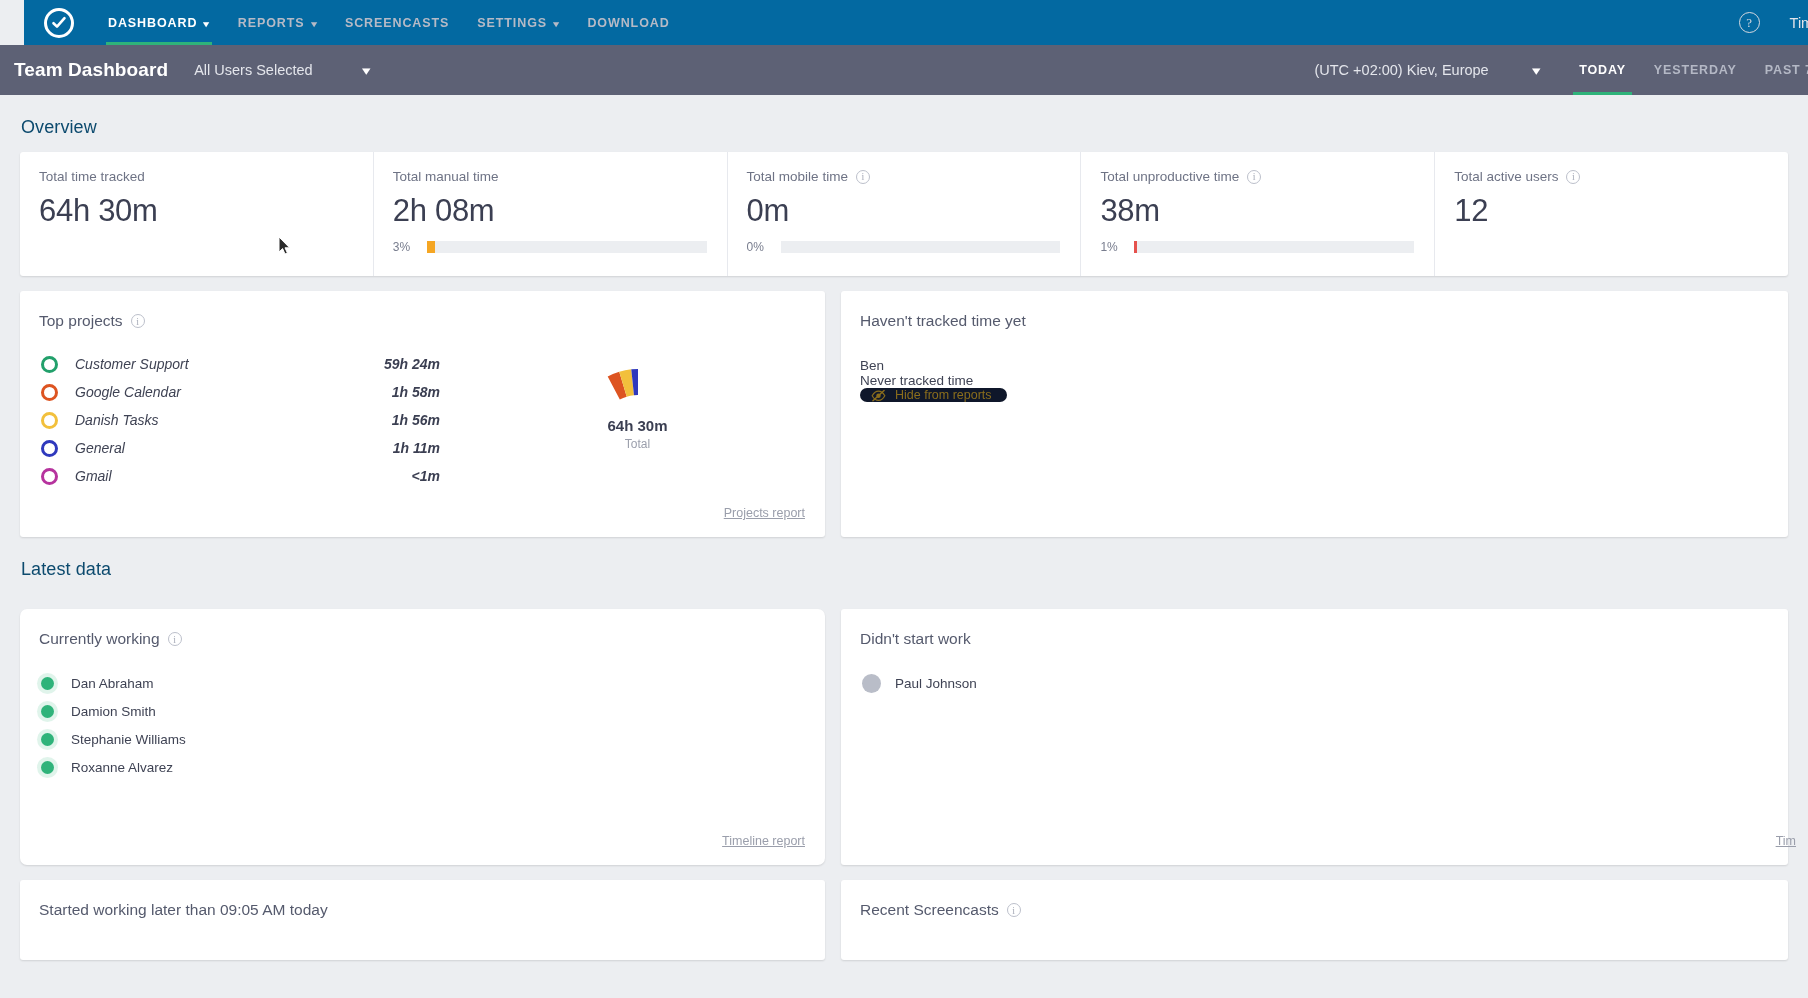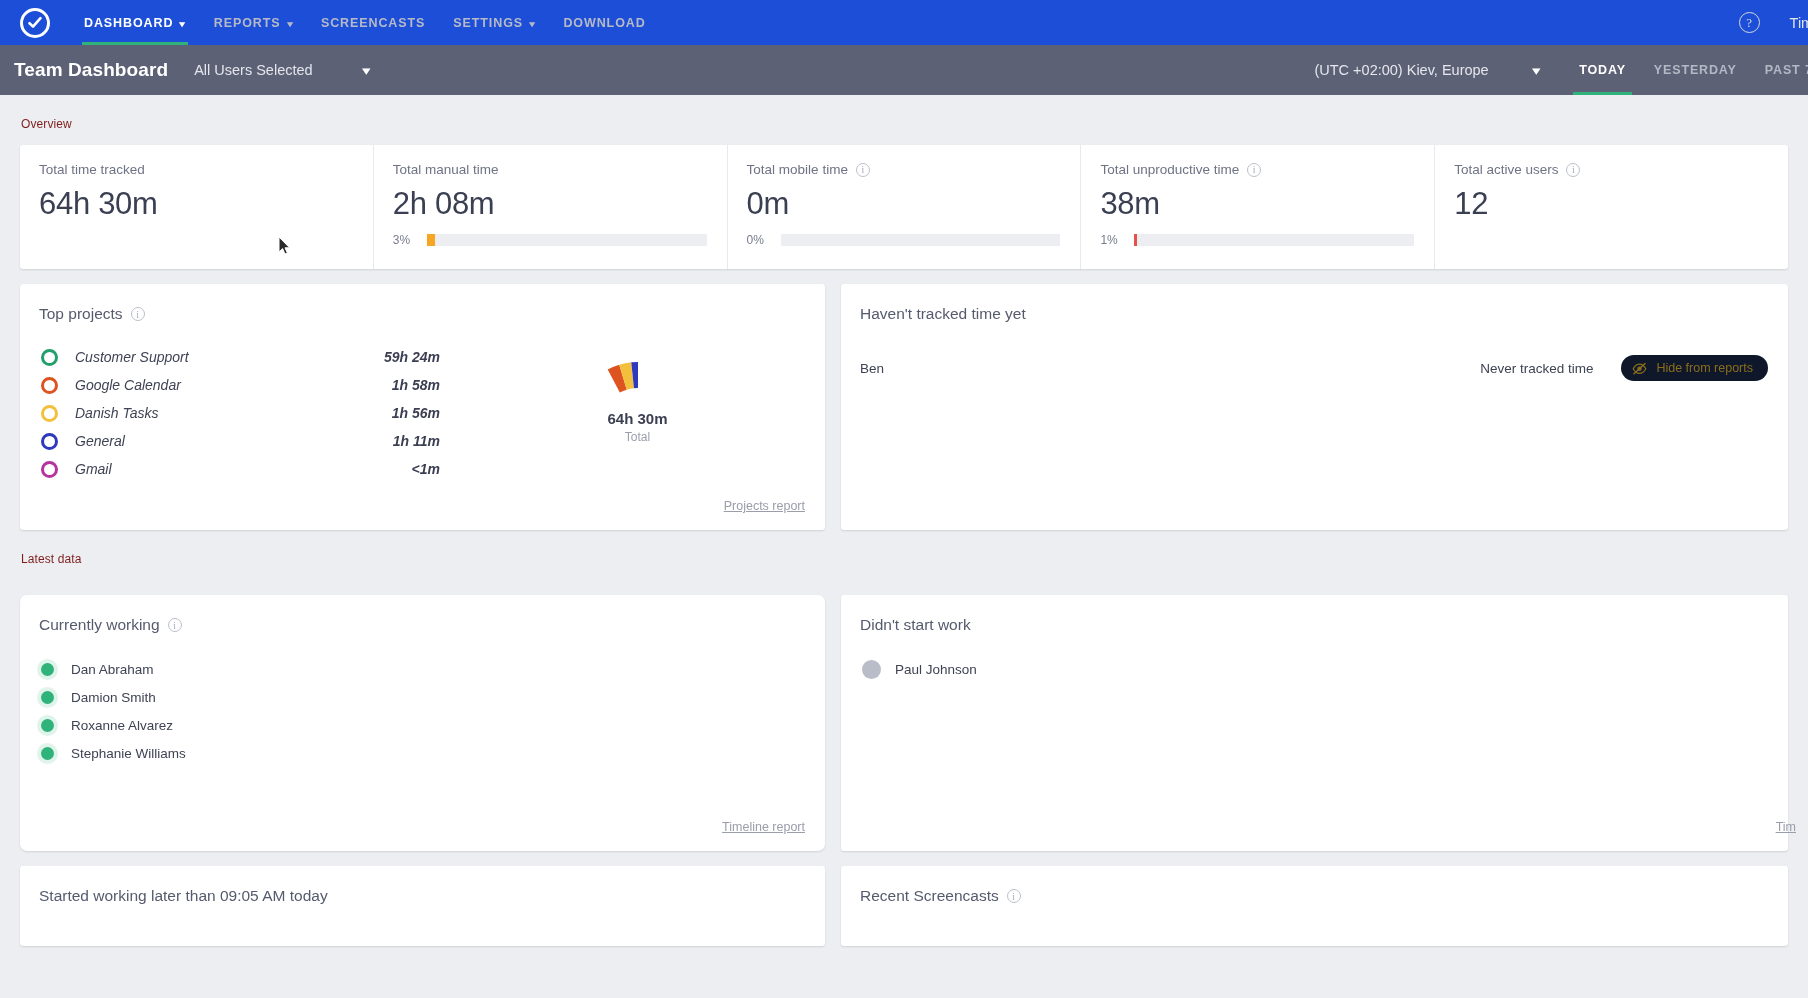--- a/index.html
+++ b/index.html
@@ -7,24 +7,25 @@
     width: 1808px; height: 998px;
     overflow: hidden;
     background: #eceef1;
     font-family: "Liberation Sans", sans-serif;
     -webkit-font-smoothing: antialiased;
   }
 
   
   .topnav {
     height: 45px;
-    background: #1d4ed8;
+    background: #0369a1;
     display: flex;
     align-items: center;
     position: relative;
+    margin-left: 24px;
   }
   .logo-wrap {
     width: 70px;
     display: flex; align-items: center; justify-content: center;
   }
   .logo-circle {
     width: 30px; height: 30px; border-radius: 50%;
     border: 3px solid #ffffff;
     display: flex; align-items: center; justify-content: center;
     position: relative;
@@ -136,22 +137,22 @@
   }
   .range-tab.active { color: #ffffff; }
   .range-underline {
     position: absolute; left: 8px; right: 8px; bottom: 0;
     height: 3px; background: #2fb37a;
   }
 
   
   .content { padding: 0 20px; }
   .section-title {
-    font-size: 12px;
-    color: #7f1d1d;
+    font-size: 18px;
+    color: #0c4a6e;
     padding: 22px 0 14px 1px;
     letter-spacing: 0.1px;
   }
 
   
   .stat-strip {
     background: #ffffff;
     border-radius: 3px;
     box-shadow: 0 1px 2px rgba(0,0,0,0.12);
     display: flex;
@@ -262,26 +263,27 @@
     position: absolute;
     right: 20px; bottom: 17px;
     font-size: 12.5px;
     color: #9a9eab;
     text-decoration: underline;
     cursor: pointer;
   }
 
   
   .ht-row {
-    display: flex; align-items: center;
+    display: flex; align-items: flex-start;
     padding: 0 20px 0 19px;
     height: 34px;
     margin-top: 28px;
     font-size: 13.5px;
     color: #3f4354;
+    flex-direction: column;
   }
   .ht-name { flex: 1; }
   .ht-status { color: #3f4354; font-size: 13.5px; margin-right: 28px; white-space: nowrap; }
   .hide-badge {
     background: #0f172a;
     color: #8a6d1c;
     border-radius: 14px;
     height: 26px;
     display: flex; align-items: center;
     padding: 0 15px 0 11px;
@@ -550,25 +552,25 @@
         <div class="worker-row">
           <span class="dot-green"></span>
           <span>Dan Abraham</span>
         </div>
         <div class="worker-row">
           <span class="dot-green"></span>
           <span>Damion Smith</span>
         </div>
         <div class="worker-row">
           <span class="dot-green"></span>
-          <span>Roxanne Alvarez</span>
+          <span>Stephanie Williams</span>
         </div>
         <div class="worker-row">
           <span class="dot-green"></span>
-          <span>Stephanie Williams</span>
+          <span>Roxanne Alvarez</span>
         </div>
       </div>
       <div class="panel-link">Timeline report</div>
     </div>
 
     <div class="panel ld-panel-right">
       <div class="panel-title">Didn't start work</div>
       <div class="worker-list">
         <div class="worker-row">
           <span class="avatar-grey"></span>

